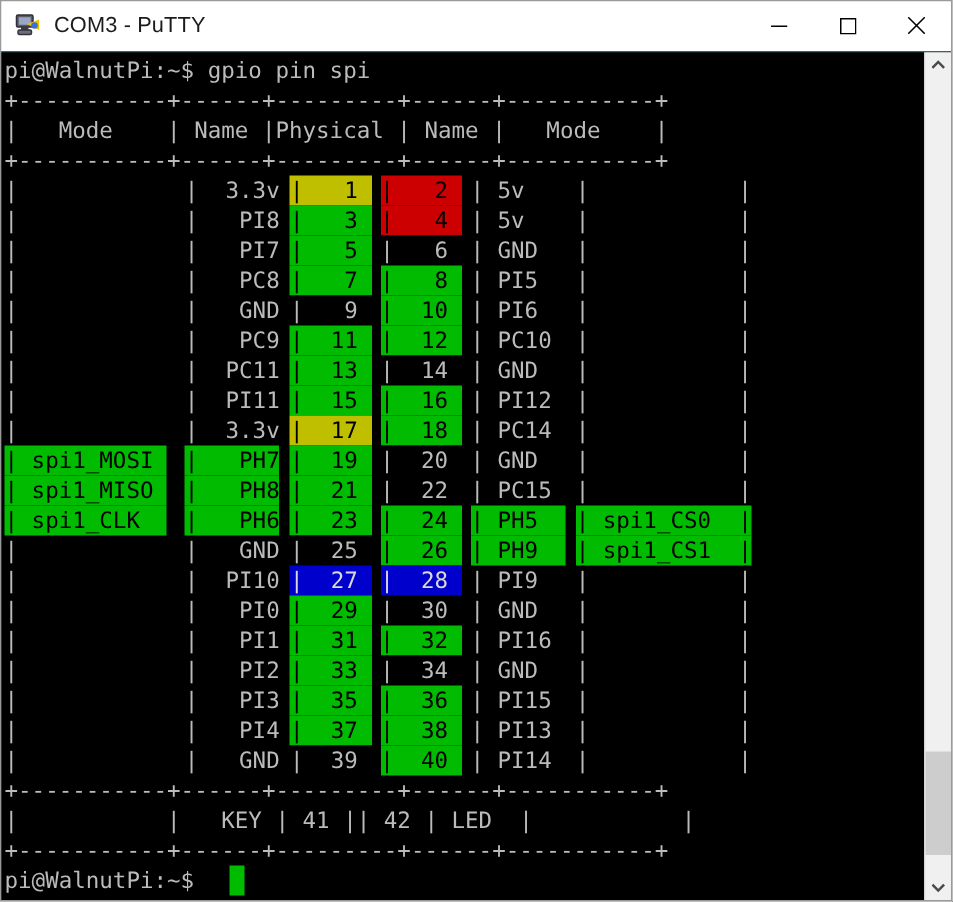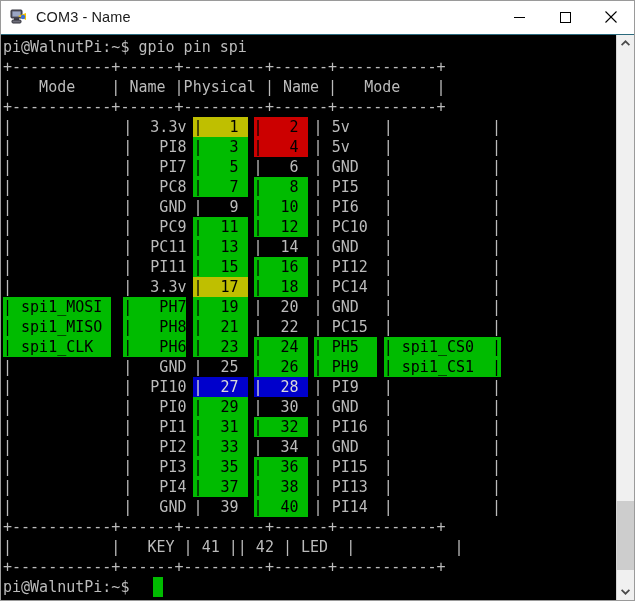--- a/index.html
+++ b/index.html
@@ -49,21 +49,21 @@
     <div class="tb-icon">
       <svg width="18" height="18" viewBox="0 0 18 18">
         <rect x="1" y="2" width="11" height="8" rx="1" fill="#5a5a68" stroke="#2f2f38" stroke-width="1"></rect>
         <rect x="2.5" y="3.5" width="8" height="5" fill="#9aa6c4"></rect>
         <rect x="4" y="10" width="5" height="2" fill="#3c3c46"></rect>
         <rect x="2" y="12" width="9" height="3" rx="1" fill="#6e6e7a" stroke="#33333c" stroke-width="1"></rect>
         <path d="M8 8 L16 5 L16 12 Z" fill="#f2c200"></path>
         <circle cx="13" cy="9" r="2.2" fill="#3b6fd4"></circle>
       </svg>
     </div>
-    <div class="tb-title">COM3 - Name</div>
+    <div class="tb-title">COM3 - PuTTY</div>
     <div class="tb-spacer"></div>
     <div class="tb-btn">
       <svg width="11" height="11" viewBox="0 0 11 11">
           <line x1="0" y1="5.5" x2="11" y2="5.5" stroke="#000" stroke-width="1"></line>
         </svg>
     </div>
     <div class="tb-btn">
       <svg width="11" height="11" viewBox="0 0 11 11">
           <rect x="0.5" y="0.5" width="10" height="10" fill="none" stroke="#000" stroke-width="1"></rect>
         </svg>

